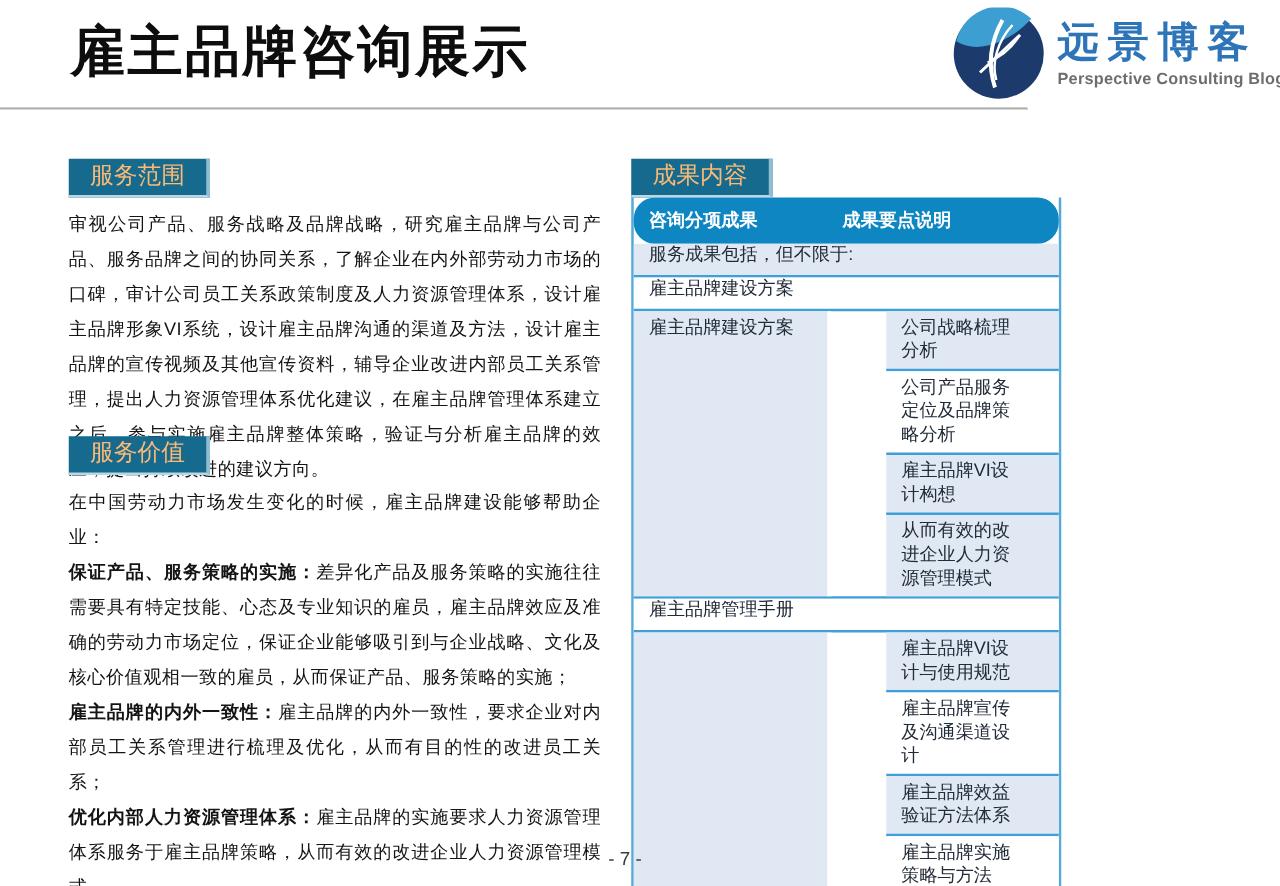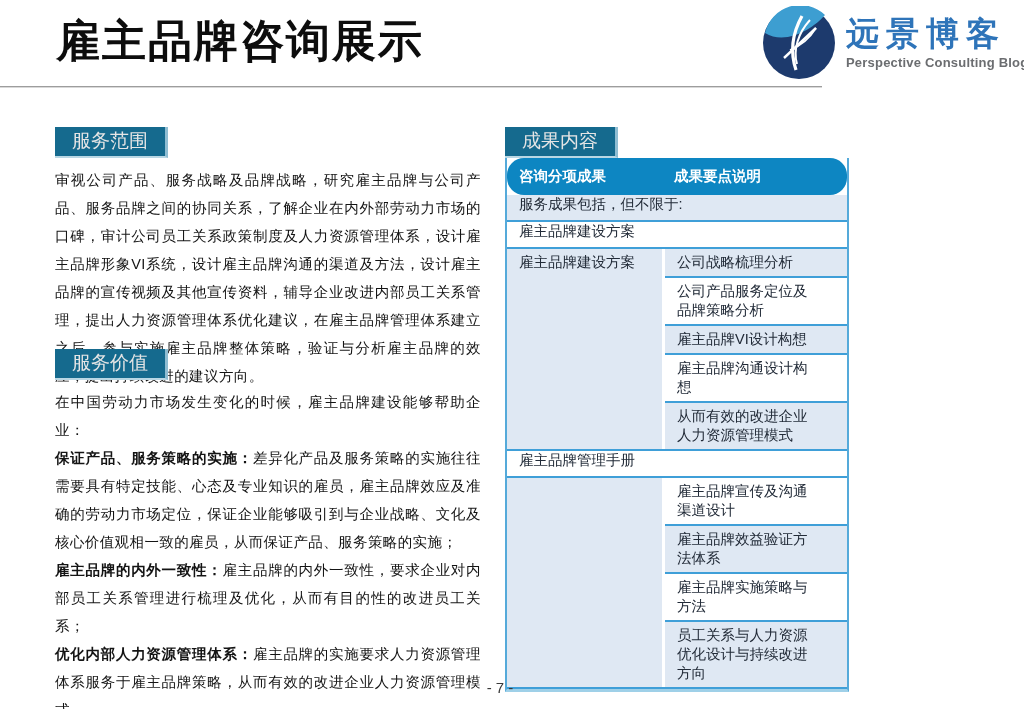--- a/index.html
+++ b/index.html
@@ -29,21 +29,21 @@
     line-height:36px; white-space:nowrap;
   }
   .logo-en {
     font-size:13px; font-weight:bold; color:#6b6d70; letter-spacing:0.2px;
     margin-top:3px; white-space:nowrap;
   }
 
   
   .tab {
     display:inline-block;
-    background:#156a8e; color:#e5e5e5;
+    background:#156a8e; color:#fdba74;
     font-size:19px; line-height:22px;
     padding:3px 17px 4px 17px;
     border-right:3px solid #8fbdd2;
     border-bottom:2px solid #b9d7e4;
   }
 
   
   .section { position:absolute; left:55px; width:426px; }
   .section-1 { top:127px; }
   .section-2 { top:349px; }
@@ -72,21 +72,21 @@
     padding:0 10px 4px 12px; line-height:19px; min-height:27px;
     border-bottom:2px solid #3f9fd8;
   }
   .light { background:#dfe8f3; }
   .white { background:#ffffff; }
   .trow.group { display:flex; border-bottom:2px solid #3f9fd8; }
   .gcol1 {
     width:155px; flex:0 0 auto; background:#dfe8f3;
     padding:4px 6px 4px 12px; line-height:19px;
   }
-  .gcol2 { flex:1; border-left:3px solid #ffffff; }
+  .gcol2 { flex:1; border-left:3px solid #ffffff;padding-left:44px; }
   .gitem {
     padding:4px 30px 4px 12px; line-height:19px; min-height:27px;
     border-bottom:2px solid #3f9fd8;
   }
   .gitem:last-child { border-bottom:none; }
 
   
   .footer-copy {
     position:absolute; left:22px; top:711px;
     font-style:italic; font-weight:bold; font-size:19px;
@@ -145,28 +145,28 @@
     </div>
     <div>
         <div class="trow full light">服务成果包括，但不限于:</div>
         <div class="trow full white">雇主品牌建设方案</div>
         <div class="trow group">
           <div class="gcol1">雇主品牌建设方案</div>
           <div class="gcol2">
             <div class="gitem light">公司战略梳理分析</div>
             <div class="gitem white">公司产品服务定位及品牌策略分析</div>
             <div class="gitem light">雇主品牌VI设计构想</div>
-            <div class="gitem white">雇主品牌沟通设计构想</div>
             <div class="gitem light">从而有效的改进企业人力资源管理模式</div>
           </div>
         </div>
         <div class="trow full white">雇主品牌管理手册</div>
         <div class="trow group">
           <div class="gcol1"></div>
           <div class="gcol2">
+            <div class="gitem light">雇主品牌VI设计与使用规范</div>
             <div class="gitem white">雇主品牌宣传及沟通渠道设计</div>
             <div class="gitem light">雇主品牌效益验证方法体系</div>
             <div class="gitem white">雇主品牌实施策略与方法</div>
             <div class="gitem light">员工关系与人力资源优化设计与持续改进方向</div>
           </div>
         </div>
       </div>
   </div>
 </div>
 

